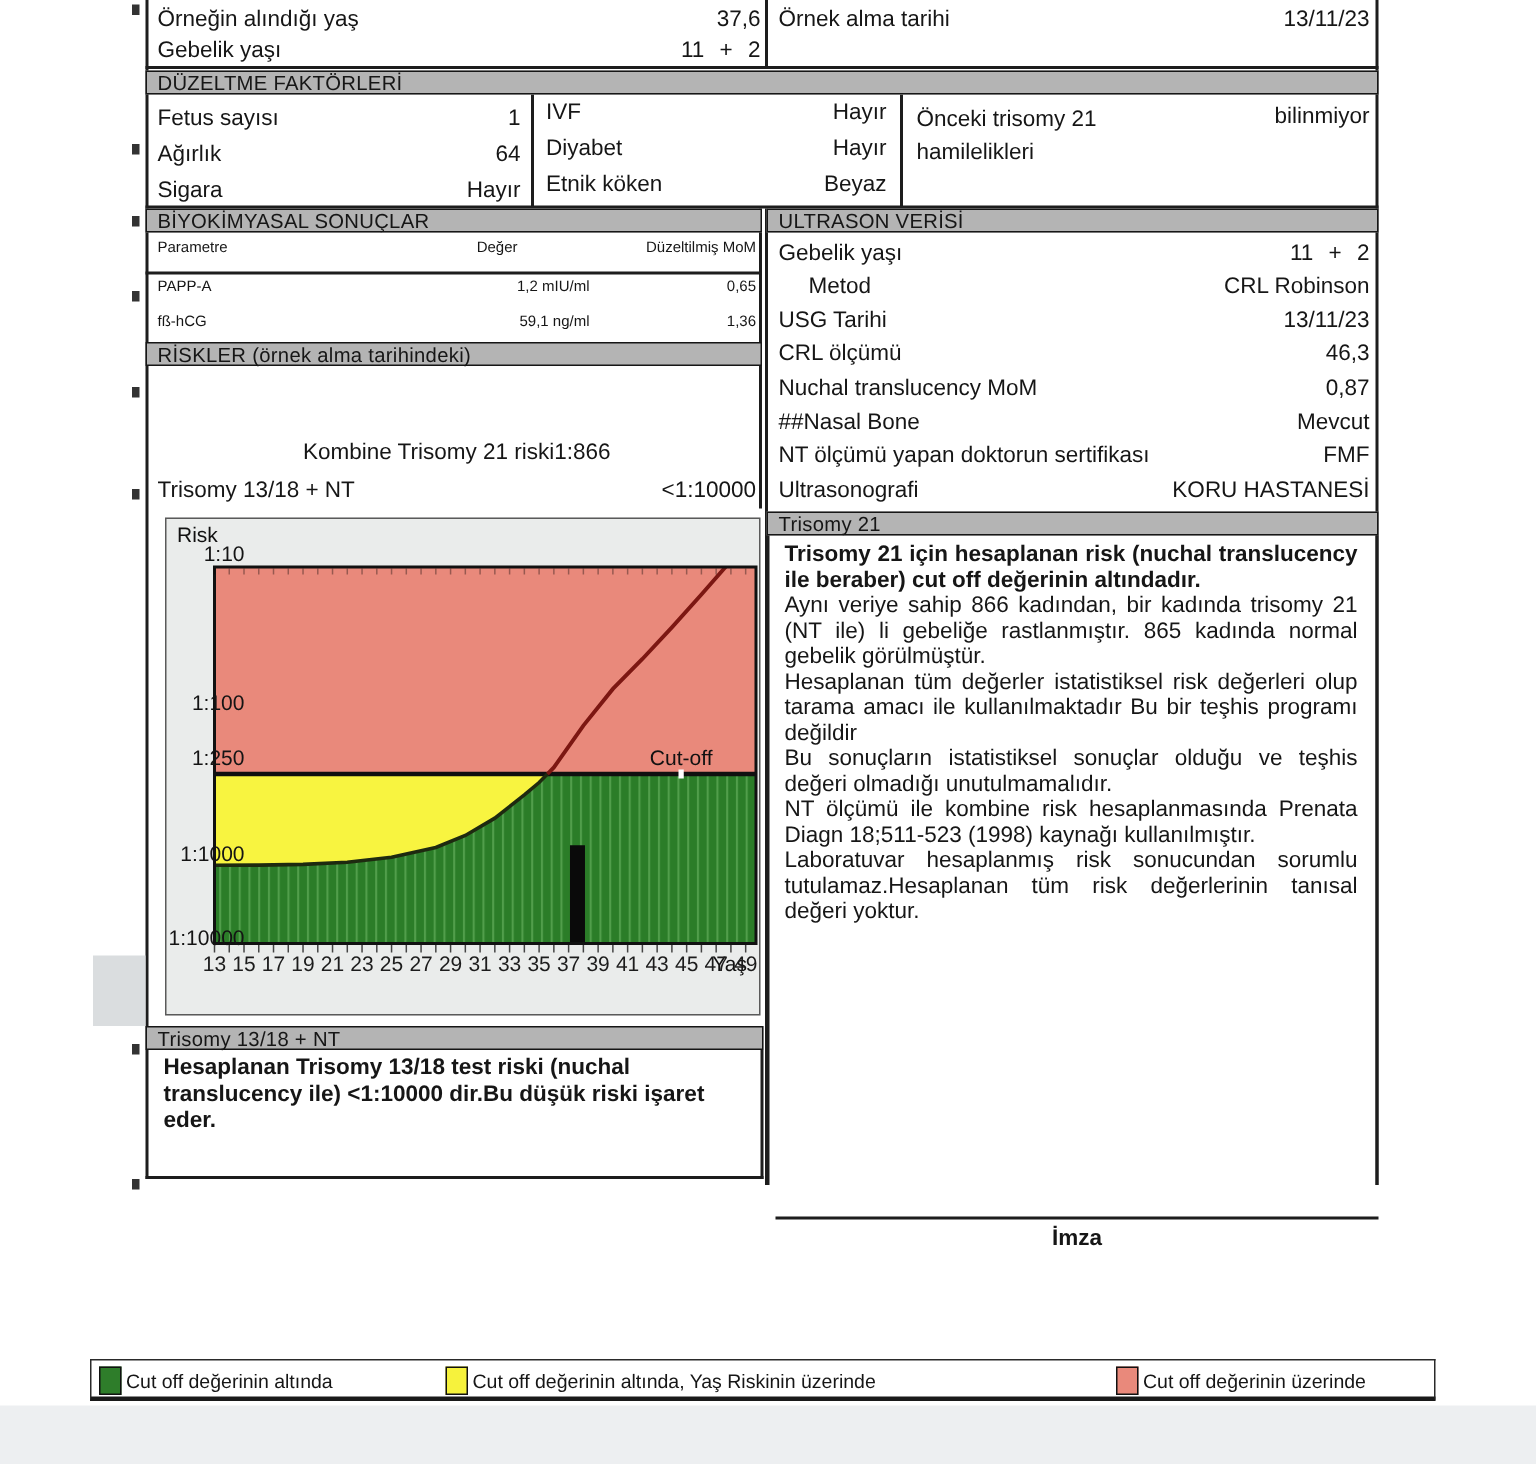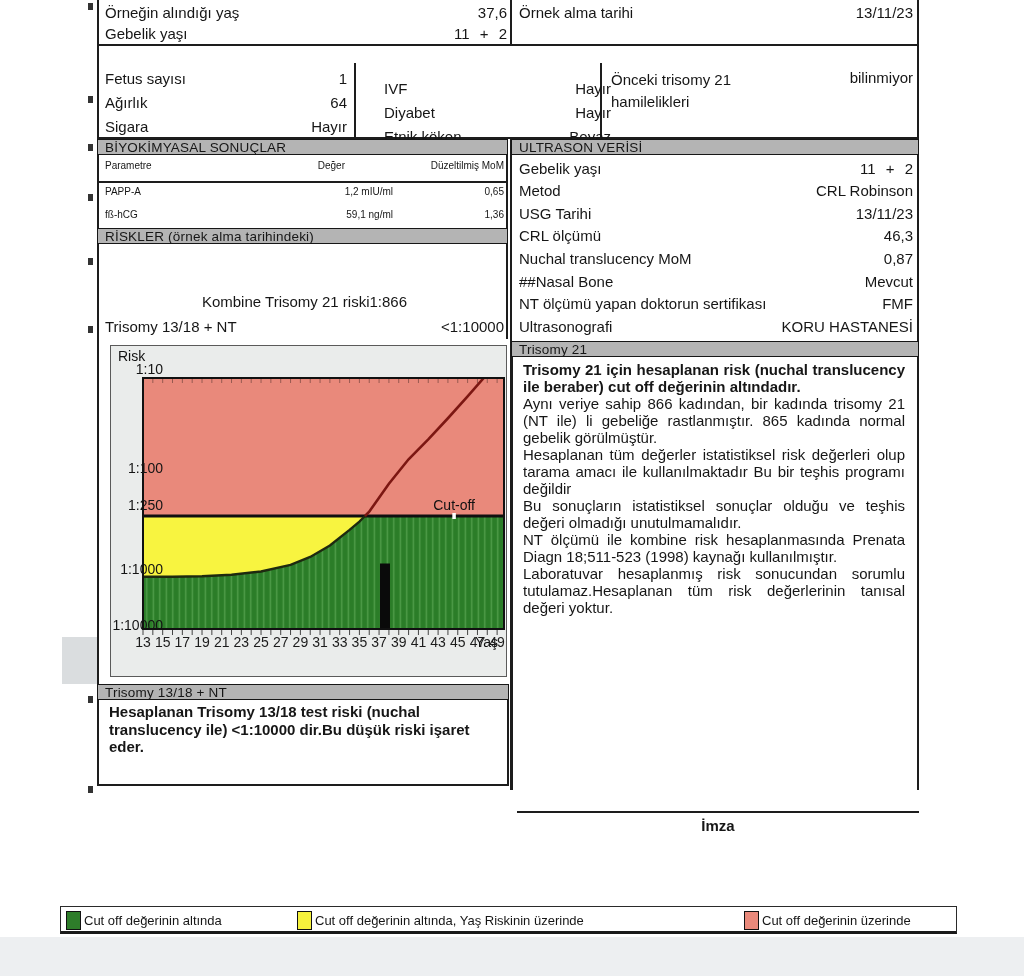--- a/index.html
+++ b/index.html
@@ -63,35 +63,38 @@
         <span class="val wsp">11 + 2</span>
       </div>
     </div>
   <div class="box" style="left:519px;top:2px;width:394px;height:21px;" id="top-right-rows">
       <div class="row" style="height: 21px;">
         <span class="lab">Örnek alma tarihi</span>
         <span class="val">13/11/23</span>
       </div>
     </div>
 
+  <div class="bar" style="left:97px;top:47px;width:822px;height:16px;">
+    <span>DÜZELTME FAKTÖRLERİ</span>
+  </div>
   <div class="box" style="left:105px;top:66px;width:242px;height:72px;" id="corr-col1">
       <div class="row" style="height: 24px;">
         <span class="lab">Fetus sayısı</span>
         <span class="val">1</span>
       </div>
       <div class="row" style="height: 24px;">
         <span class="lab">Ağırlık</span>
         <span class="val">64</span>
       </div>
       <div class="row" style="height: 24px;">
         <span class="lab">Sigara</span>
         <span class="val">Hayır</span>
       </div>
     </div>
-  <div class="box" style="left:364px;top:76px;width:227px;height:72px;margin-left:20px;" id="corr-col2">
+  <div class="box" style="left:364px;top:62px;width:227px;height:72px;" id="corr-col2">
       <div class="row" style="height: 24px;">
         <span class="lab">IVF</span>
         <span class="val">Hayır</span>
       </div>
       <div class="row" style="height: 24px;">
         <span class="lab">Diyabet</span>
         <span class="val">Hayır</span>
       </div>
       <div class="row" style="height: 24px;">
         <span class="lab">Etnik köken</span>
@@ -140,21 +143,21 @@
     </div>
 
   <div class="bar" style="left:511px;top:139px;width:408px;height:16px;">
     <span>ULTRASON VERİSİ</span>
   </div>
   <div class="box" style="left:519px;top:157px;width:394px;height:182px;" id="us-rows">
       <div class="row" style="height: 22.55px;">
         <span class="lab">Gebelik yaşı</span>
         <span class="val wsp">11 + 2</span>
       </div>
-      <div class="row" style="height: 22.55px;">
+      <div class="row" style="height: 22.55px; margin-left: 20px;">
         <span class="lab">Metod</span>
         <span class="val">CRL Robinson</span>
       </div>
       <div class="row" style="height: 22.55px;">
         <span class="lab">USG Tarihi</span>
         <span class="val">13/11/23</span>
       </div>
       <div class="row" style="height: 22.55px;">
         <span class="lab">CRL ölçümü</span>
         <span class="val">46,3</span>

